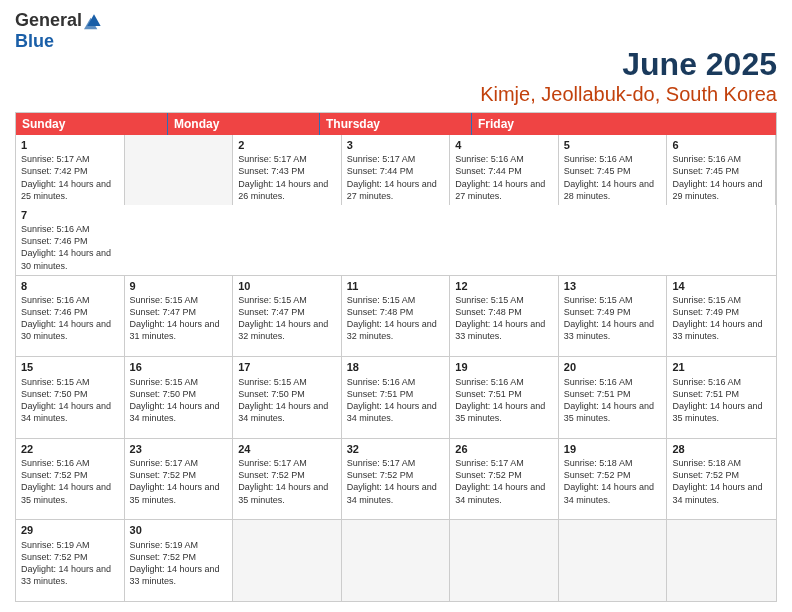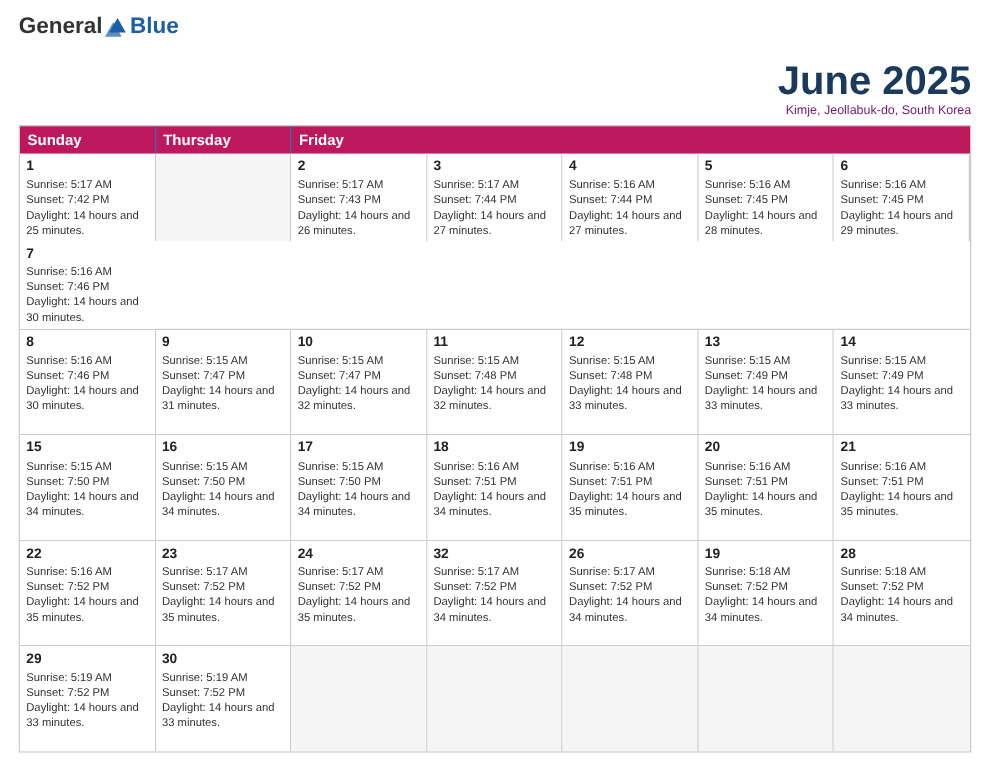--- a/index.html
+++ b/index.html
@@ -18,20 +18,21 @@
       flex-direction: column;
     }
     .header {
       display: flex;
       justify-content: space-between;
       align-items: flex-start;
       margin-bottom: 6px;
     }
     .logo {
       display: flex;
+      flex-direction: column;
       align-items: flex-start;
       text-align: right;
     }
     .logo-text {
       display: flex;
       align-items: center;
     }
     .logo-general {
       font-size: 18px;
       font-weight: bold;
@@ -50,33 +51,33 @@
     .title-section {
       text-align: right;
       margin-top: 36px;
     }
     .main-title {
       font-size: 32px;
       font-weight: bold;
       color: #1a3a5c;
     }
     .subtitle {
-      font-size: 10px;
-      color: #701a75;
+      font-size: 20px;
+      color: #c2410c;
     }
     .calendar {
       flex: 1;
       display: flex;
       flex-direction: column;
       border: 1px solid #ccc;
     }
     .cal-header {
       display: grid;
-      grid-template-columns: repeat(7, 1fr);
-      background: #be185d;
+      grid-template-columns: repeat(5, 1fr);
+      background: #ef4444;
     }
     .cal-header-cell {
       color: #fff;
       font-size: 12px;
       font-weight: bold;
       padding: 4px 6px;
       text-align: left;
       border-right: 1px solid #2a6fb8;
     }
     .cal-header-cell:last-child {
@@ -139,20 +140,21 @@
     </div>
     <div class="title-section">
       <div class="main-title">June 2025</div>
       <div class="subtitle">Kimje, Jeollabuk-do, South Korea</div>
     </div>
   </div>
 
   <div class="calendar">
     <div class="cal-header">
     <div class="cal-header-cell">Sunday</div>
+        <div class="cal-header-cell">Monday</div>
         <div class="cal-header-cell">Thursday</div>
         <div class="cal-header-cell">Friday</div>
       </div>
     <div class="cal-body">
     <div class="cal-row">
           <div class="cal-cell">
             <div class="day-num">1</div>
 <div class="cell-info">Sunrise: 5:17 AM<br>Sunset: 7:42 PM<br>Daylight: 14 hours and 25 minutes.</div>
           </div>
           <div class="cal-cell empty"></div>

